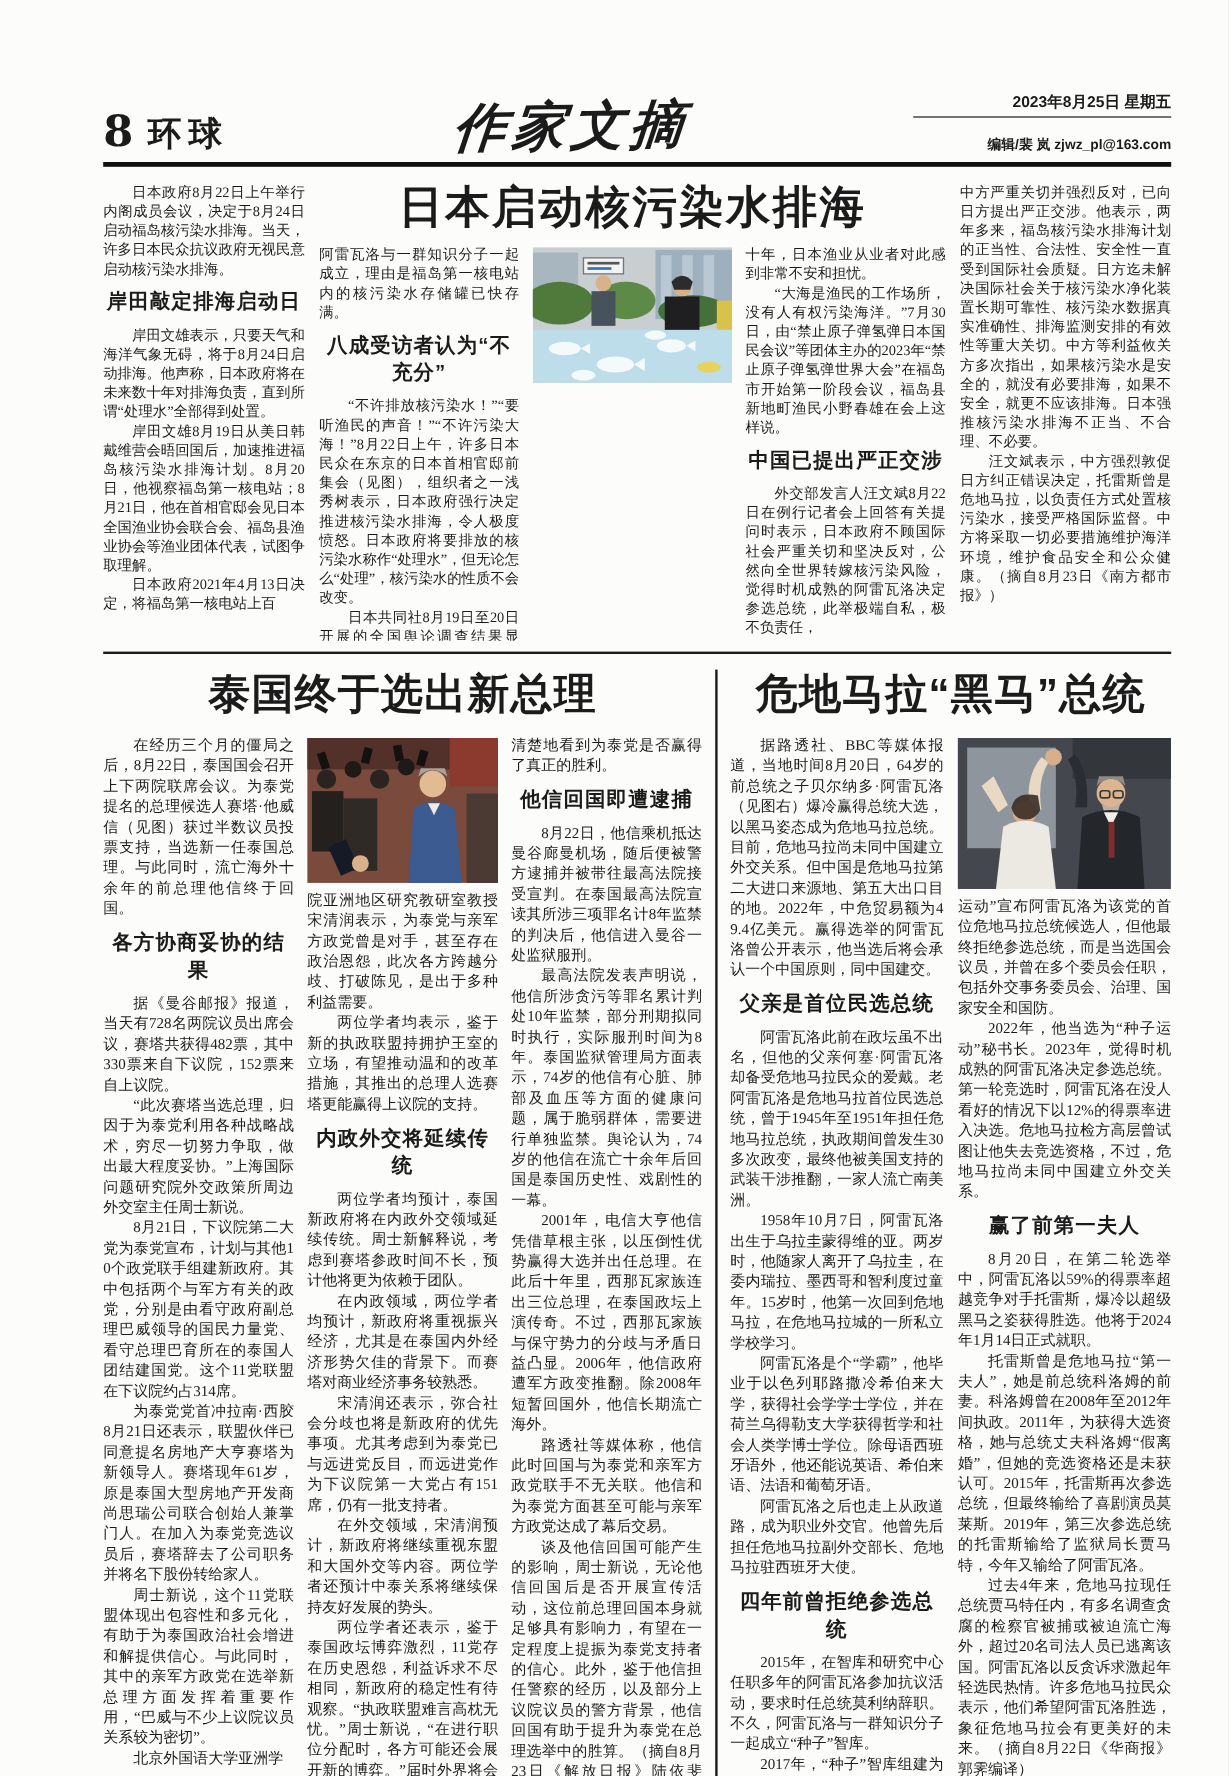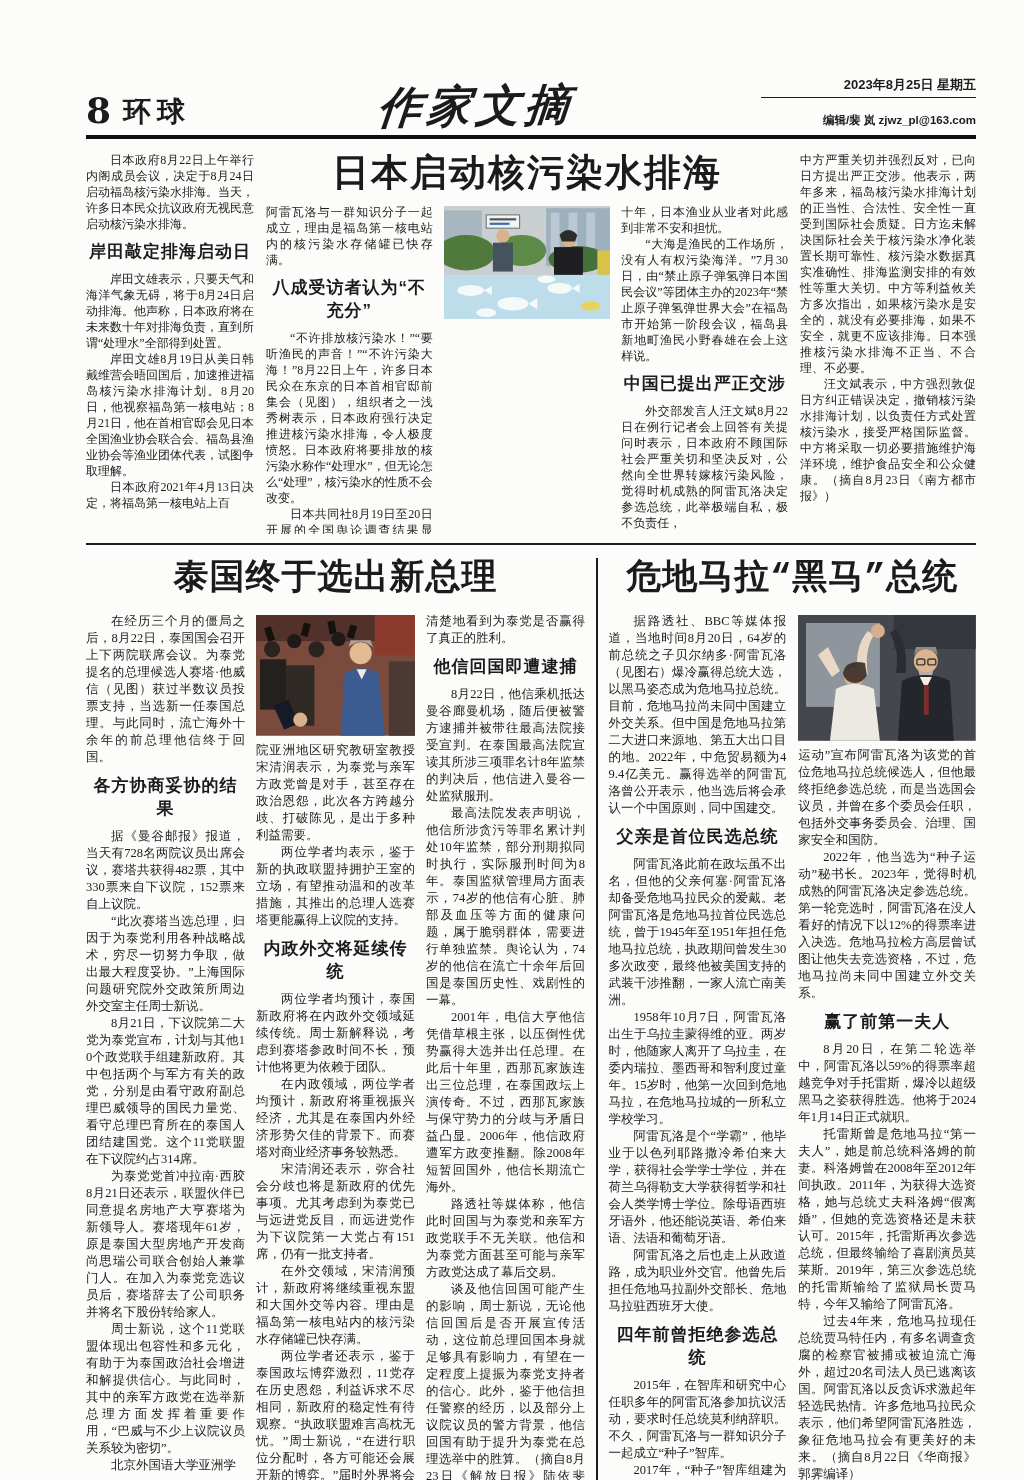--- a/index.html
+++ b/index.html
@@ -45,21 +45,21 @@
   .a1midcols{display:flex;gap:11px;}
   .a1midcols .col{flex:1;}
 
   .secrule{height:1.5px;background:#1b1b1b;margin:9px 0 0;}
 
   
   .bottom{display:flex;margin-top:9px;height:935px;overflow:hidden;}
   .art2{width:499px;flex:none;}
   .vrule{width:1.5px;background:#1b1b1b;margin:4px 11px 0;}
   .art3{flex:1;min-width:0;}
-  .title2{margin:6px 0 15px;font-family:Liberation Mono, monospace;font-weight:bold;
+  .title2{margin:6px 0 15px;font-family:Liberation Sans, sans-serif;font-weight:bold;
           font-size:35px;line-height:1.1;text-align:center;letter-spacing:1px;}
   .cols3{display:flex;gap:11px;}
   .cols3 .col{flex:1;}
   .cols2{display:flex;gap:12px;}
   .cols2 .col{flex:1;}
 
   
   .photo{margin:2px 0 6px;line-height:0;}
   .photo svg{width:100%;height:auto;display:block;}
 </style>
@@ -135,21 +135,21 @@
         <div class="col">
             <p class="para cont">十年，日本渔业从业者对此感到非常不安和担忧。</p>
             <p class="para">“大海是渔民的工作场所，没有人有权污染海洋。”7月30日，由“禁止原子弹氢弹日本国民会议”等团体主办的2023年“禁止原子弹氢弹世界大会”在福岛市开始第一阶段会议，福岛县新地町渔民小野春雄在会上这样说。</p>
             <h3 class="subhead">中国已提出严正交涉</h3>
             <p class="para">外交部发言人汪文斌8月22日在例行记者会上回答有关提问时表示，日本政府不顾国际社会严重关切和坚决反对，公然向全世界转嫁核污染风险，觉得时机成熟的阿雷瓦洛决定参选总统，此举极端自私，极不负责任，</p>
           </div>
       </div>
     </div>
     <div class="col a1c5">
         <p class="para cont">中方严重关切并强烈反对，已向日方提出严正交涉。他表示，两年多来，福岛核污染水排海计划的正当性、合法性、安全性一直受到国际社会质疑。日方迄未解决国际社会关于核污染水净化装置长期可靠性、核污染水数据真实准确性、排海监测安排的有效性等重大关切。中方等利益攸关方多次指出，如果核污染水是安全的，就没有必要排海，如果不安全，就更不应该排海。日本强推核污染水排海不正当、不合理、不必要。</p>
-        <p class="para">汪文斌表示，中方强烈敦促日方纠正错误决定，撤销核污染水排海计划，以负责任方式处置核污染水，接受严格国际监督。中方将采取一切必要措施维护海洋环境，维护食品安全和公众健康。（摘自8月23日《南方都市报》）</p>
+        <p class="para">汪文斌表示，中方强烈敦促日方纠正错误决定，托雷斯曾是危地马拉，以负责任方式处置核污染水，接受严格国际监督。中方将采取一切必要措施维护海洋环境，维护食品安全和公众健康。（摘自8月23日《南方都市报》）</p>
       </div>
   </div>
 
   <div class="secrule"></div>
 
   <div class="bottom bsec">
 
     <div class="art2">
       <h2 class="title2">泰国终于选出新总理</h2>
       <div class="cols3">
@@ -188,21 +188,21 @@
               <rect x="132" y="46" width="26" height="74" fill="#4a3a33"></rect>
             </svg>
           </div>
           <div>
               <p class="para cont">院亚洲地区研究教研室教授宋清润表示，为泰党与亲军方政党曾是对手，甚至存在政治恩怨，此次各方跨越分歧、打破陈见，是出于多种利益需要。</p>
               <p class="para">两位学者均表示，鉴于新的执政联盟持拥护王室的立场，有望推动温和的改革措施，其推出的总理人选赛塔更能赢得上议院的支持。</p>
               <h3 class="subhead">内政外交将延续传统</h3>
               <p class="para">两位学者均预计，泰国新政府将在内政外交领域延续传统。周士新解释说，考虑到赛塔参政时间不长，预计他将更为依赖于团队。</p>
               <p class="para">在内政领域，两位学者均预计，新政府将重视振兴经济，尤其是在泰国内外经济形势欠佳的背景下。而赛塔对商业经济事务较熟悉。</p>
               <p class="para">宋清润还表示，弥合社会分歧也将是新政府的优先事项。尤其考虑到为泰党已与远进党反目，而远进党作为下议院第一大党占有151席，仍有一批支持者。</p>
-              <p class="para">在外交领域，宋清润预计，新政府将继续重视东盟和大国外交等内容。理由是福岛第一核电站内的核污染水存储罐已快存满。</p>
+              <p class="para">在外交领域，宋清润预计，新政府将继续重视东盟和大国外交等内容。两位学者还预计中泰关系将继续保持友好发展的势头。</p>
               <p class="para">两位学者还表示，鉴于泰国政坛博弈激烈，11党存在历史恩怨，利益诉求不尽相同，新政府的稳定性有待观察。“执政联盟难言高枕无忧。”周士新说，“在进行职位分配时，各方可能还会展开新的博弈。”届时外界将会更</p>
             </div>
         </div>
         <div class="col">
             <p class="para cont">清楚地看到为泰党是否赢得了真正的胜利。</p>
             <h3 class="subhead">他信回国即遭逮捕</h3>
             <p class="para">8月22日，他信乘机抵达曼谷廊曼机场，随后便被警方逮捕并被带往最高法院接受宣判。在泰国最高法院宣读其所涉三项罪名计8年监禁的判决后，他信进入曼谷一处监狱服刑。</p>
             <p class="para">最高法院发表声明说，他信所涉贪污等罪名累计判处10年监禁，部分刑期拟同时执行，实际服刑时间为8年。泰国监狱管理局方面表示，74岁的他信有心脏、肺部及血压等方面的健康问题，属于脆弱群体，需要进行单独监禁。舆论认为，74岁的他信在流亡十余年后回国是泰国历史性、戏剧性的一幕。</p>
             <p class="para">2001年，电信大亨他信凭借草根主张，以压倒性优势赢得大选并出任总理。在此后十年里，西那瓦家族连出三位总理，在泰国政坛上演传奇。不过，西那瓦家族与保守势力的分歧与矛盾日益凸显。2006年，他信政府遭军方政变推翻。除2008年短暂回国外，他信长期流亡海外。</p>
             <p class="para">路透社等媒体称，他信此时回国与为泰党和亲军方政党联手不无关联。他信和为泰党方面甚至可能与亲军方政党达成了幕后交易。</p>

